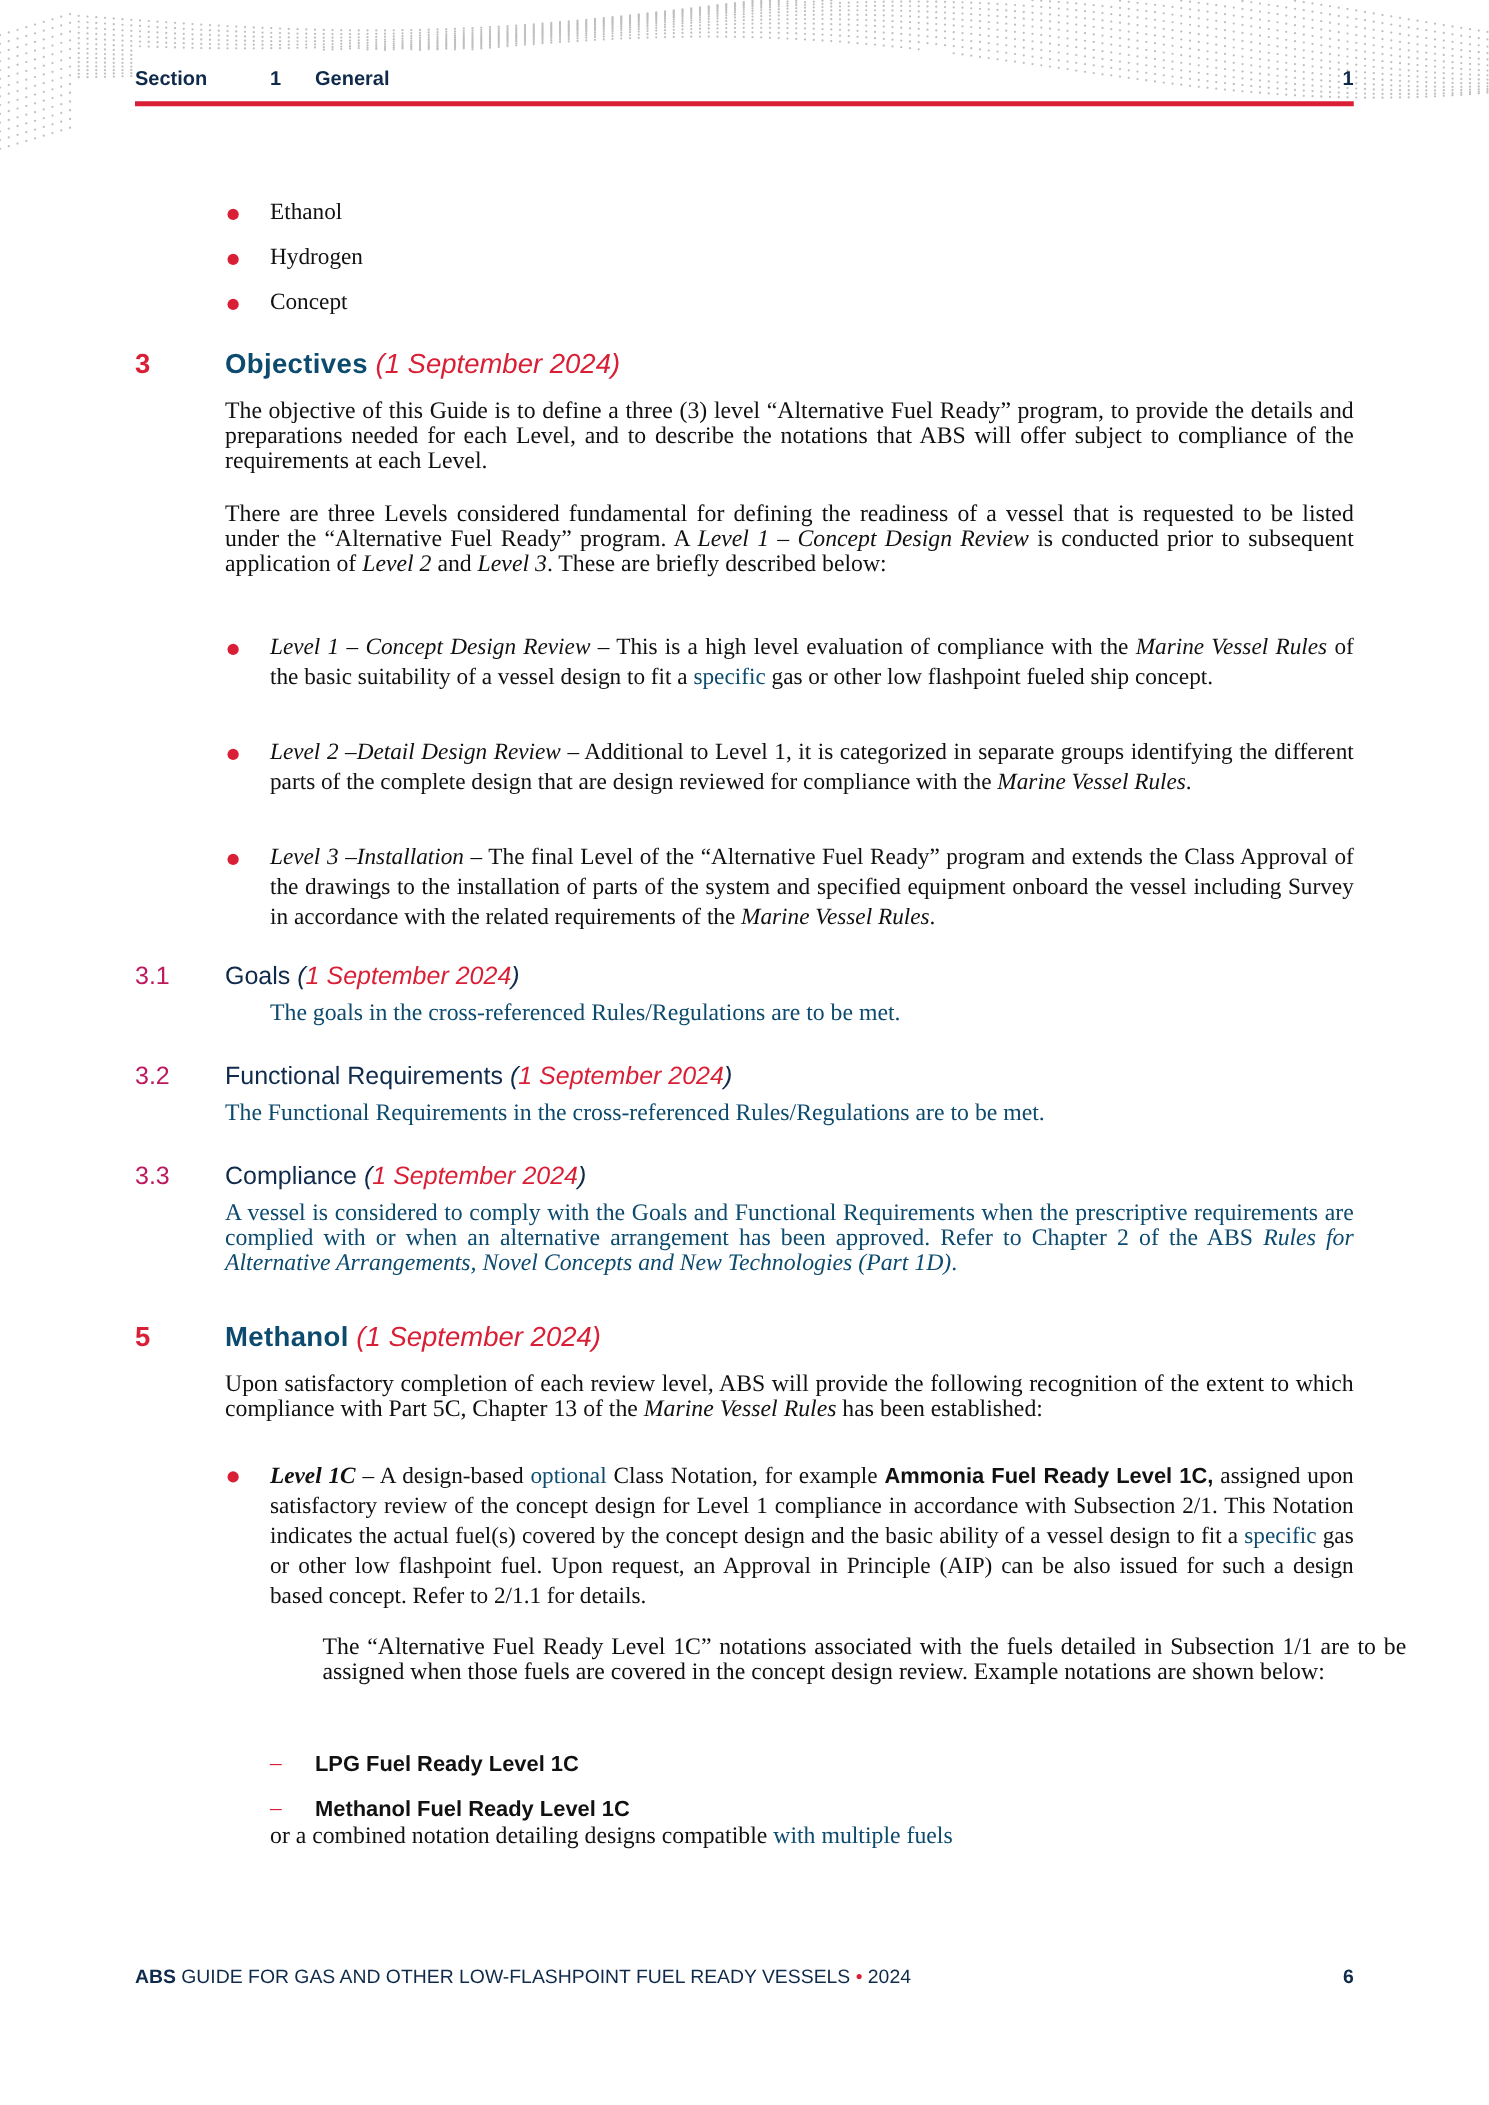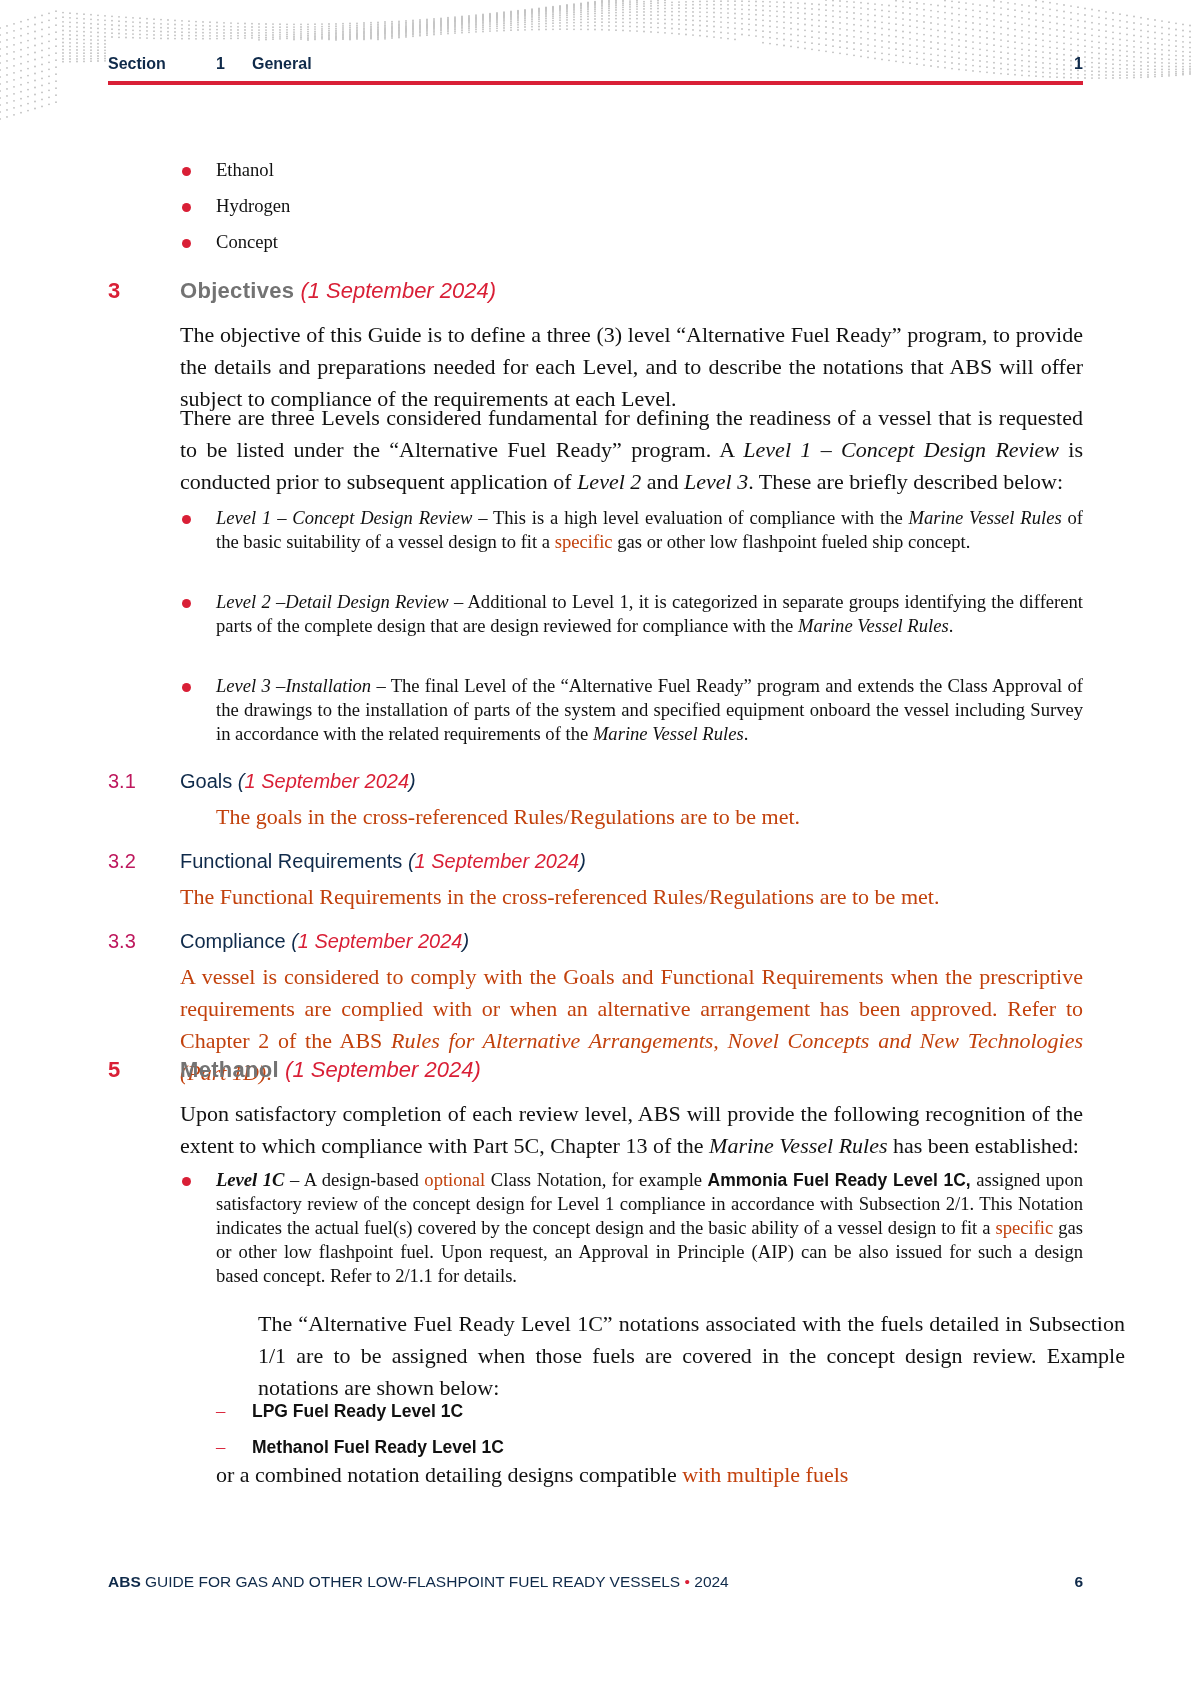--- a/index.html
+++ b/index.html
@@ -12,34 +12,34 @@
     position: absolute; left: 108px; top: 55px; width: 975px; height: 30px;
     font-family: "Liberation Sans", sans-serif; font-weight: bold; font-size: 16px; color: #0f2a4a;
   }
   .running-header .sec-label { position: absolute; left: 0; top: 0; }
   .running-header .sec-num { position: absolute; left: 108px; top: 0; }
   .running-header .sec-title { position: absolute; left: 144px; top: 0; }
   .running-header .chap-num { position: absolute; right: 0; top: 0; }
   .header-rule { position: absolute; left: 108px; top: 81px; width: 975px; height: 4px; background: #d91f36; }
 
   .content { position: absolute; left: 0; top: 0; width: 1191px; }
-  .block { position: absolute; left: 180px; width: 903px; font-size: 22px; line-height: 32px; text-align: justify; }
-  .red { color: #c2410c; font-family: Liberation Serif, serif; }
+  .block { position: absolute; left: 180px; width: 903px; font-size: 19px; line-height: 20px; text-align: justify; }
+  .red { color: #0c4a6e; font-family: Liberation Serif, serif; }
   i, em { font-style: italic; }
 
   .bullet { position: absolute; left: 180px; width: 903px; font-size: 18.6px; line-height: 24px; }
   .bullet .dot {
     position: absolute; left: 2px; top: 9px; width: 9px; height: 9px; border-radius: 50%; background: #d91f36;
   }
   .bullet .txt { display: block; margin-left: 36px; text-align: justify; }
 
   .h1 { position: absolute; left: 108px; font-family: "Liberation Sans", sans-serif; font-size: 22px; line-height: 28px; }
   .h1 .num { position: absolute; left: 0; top: 0; font-weight: bold; color: #d91f36; }
   .h1 .title { position: absolute; left: 72px; top: 0; white-space: nowrap; }
-  .h1 .title b { font-weight: 900; color: #737373; letter-spacing: 0.3px; }
+  .h1 .title b { font-weight: 900; color: #0c4a6e; letter-spacing: 0.3px; }
   .h1 .title .date { font-style: italic; color: #d91f36; font-weight: normal; }
 
   .h2 { position: absolute; left: 108px; font-family: "Liberation Sans", sans-serif; font-size: 20px; line-height: 26px; }
   .h2 .num { position: absolute; left: 0; top: 0; color: #be185d; text-align: right; }
   .h2 .title { position: absolute; left: 72px; top: 0; white-space: nowrap; color: #0f2a4a; }
   .h2 .title .paren { color: #0f2a4a; font-style: italic; }
   .h2 .title .date { font-style: italic; color: #d91f36; }
 
   .sans-bold { font-family: "Liberation Sans", sans-serif; font-weight: bold; font-size: 17.5px; }
   .dash-item { position: absolute; left: 216px; font-size: 18.6px; line-height: 24px; }

